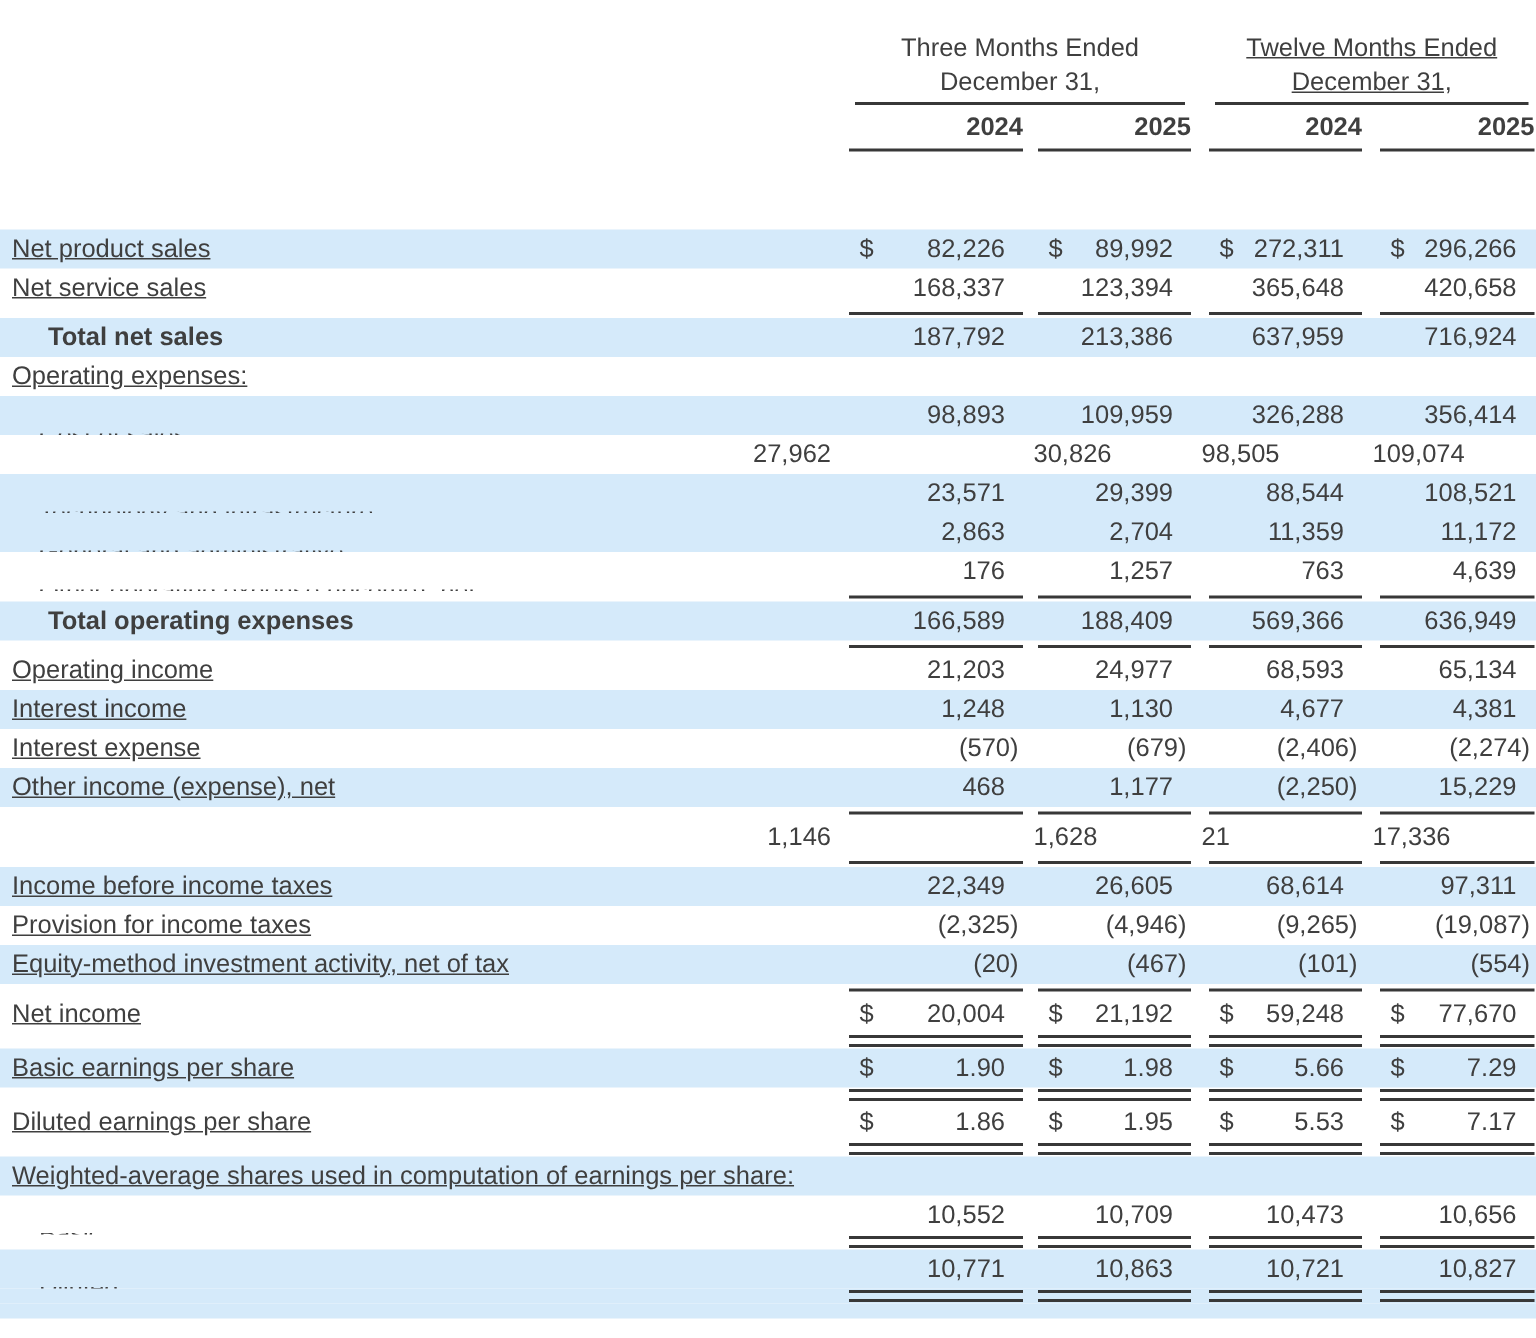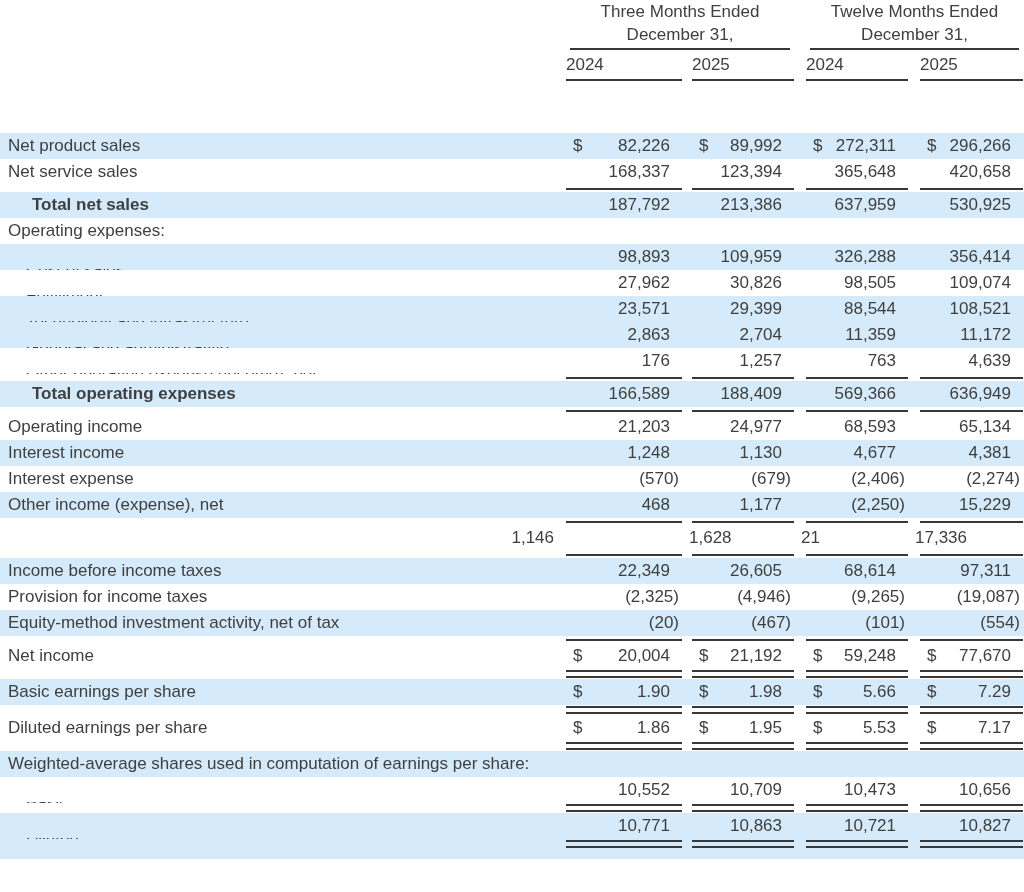--- a/index.html
+++ b/index.html
@@ -6,36 +6,36 @@
     --band:#d5eafa;
     --text:#3f3f3f;
     --rule:#383838;
     --cols:566px 116px 10px 102px 12px 102px 12px 103px;
   }
   *{box-sizing:border-box;margin:0;padding:0;}
   html,body{width:1024px;height:892px;overflow:hidden;background:#fff;}
   body{font-family:"Liberation Sans",sans-serif;color:var(--text);font-size:17px;}
   .grid{display:grid;grid-template-columns:var(--cols);}
   
-  .header{margin-top:0;}
+  .header{margin-top:20px;}
   .group{display:flex;flex-direction:column;}
   .g1{grid-column:2 / 5;}
-  .g2{grid-column:6 / 9;}
+  .g2{grid-column:6 / 9;text-decoration:underline;}
   .g-line{text-align:center;line-height:23px;}
   .g-rule{height:0;border-bottom:2px solid var(--rule);margin:2px 4px 0 4px;}
   .years{margin-top:3px;}
-  .year{text-align:left;padding:2px 0 4px 0;border-bottom:2px solid var(--rule);}
+  .year{text-align:right;padding:2px 0 4px 0;border-bottom:2px solid var(--rule);font-weight:bold;}
   .y1{grid-column:2;} .y2{grid-column:4;} .y3{grid-column:6;} .y4{grid-column:8;}
   
   #rows{margin-top:52px;}
   .row{height:26px;}
   .row.band{background:var(--band);}
   .cell{display:flex;align-items:center;}
   .lab{white-space:nowrap;overflow:hidden;}
-  .ind0{padding-left:8px;}
+  .ind0{padding-left:8px;text-decoration:underline;}
   .ind1{padding-left:26px;margin-top:25px;}
   .ind2{padding-left:32px;font-weight:bold;}
   .num{justify-content:space-between;}
   .num .dollar{padding-left:7px;}
   .num .val{padding-right:12px;}
   .num .val.neg{padding-right:3px;}
   
   .sep{align-items:center;}
   .sep.single{height:7px;}
   .sep.double{height:10px;}
@@ -137,21 +137,21 @@
           <div class="val">213,386</div>
         </div>
         <div></div>
         <div class="cell num">
           <div class="dollar"></div>
           <div class="val">637,959</div>
         </div>
         <div></div>
         <div class="cell num">
           <div class="dollar"></div>
-          <div class="val">530,925</div>
+          <div class="val">716,924</div>
         </div>
       </div>
       <div class="grid row">
         <div class="cell lab ind0">Operating expenses:</div>
         <div class="cell num">
           <div class="dollar"></div>
           <div class="val"></div>
         </div>
         <div></div>
         <div class="cell num">
@@ -185,21 +185,20 @@
           <div class="dollar"></div>
           <div class="val">326,288</div>
         </div>
         <div></div>
         <div class="cell num">
           <div class="dollar"></div>
           <div class="val">356,414</div>
         </div>
       </div>
       <div class="grid row">
-        <div class="cell lab ind1">Fulfillment</div>
         <div class="cell num">
           <div class="dollar"></div>
           <div class="val">27,962</div>
         </div>
         <div></div>
         <div class="cell num">
           <div class="dollar"></div>
           <div class="val">30,826</div>
         </div>
         <div></div>

